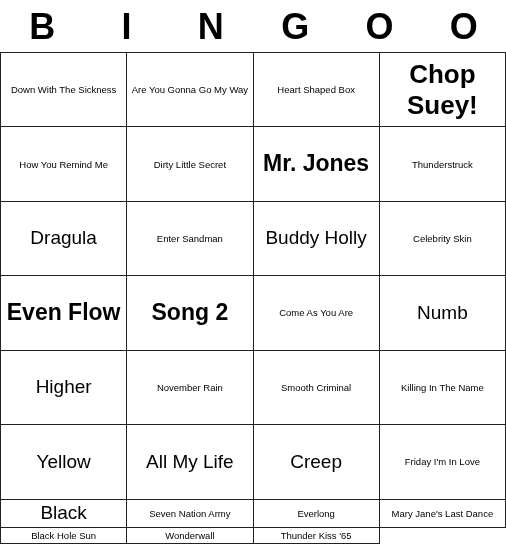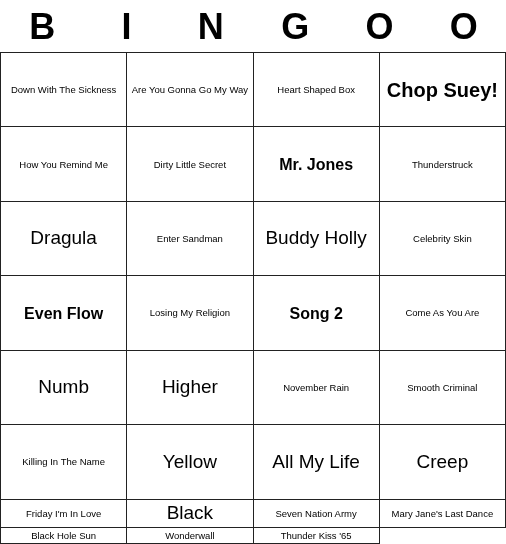--- a/index.html
+++ b/index.html
@@ -45,25 +45,25 @@
       padding: 2px 3px;
       line-height: 1.2;
     }
     .cell-small {
       font-size: 9.5px;
     }
     .cell-medium {
       font-size: 19px;
     }
     .cell-large {
-      font-size: 16px;
+      font-size: 23px;
       font-weight: bold;
     }
     .cell-xlarge {
-      font-size: 20px;
+      font-size: 26px;
       font-weight: bold;
     }
   </style>
 </head>
 <body>
 
 <div id="bingo-header">
 <span class="header-letter">B</span>
     <span class="header-letter">I</span>
     <span class="header-letter">N</span>
@@ -79,31 +79,31 @@
     <div class="cell cell-xlarge">Chop Suey!</div>
     <div class="cell cell-small">How You Remind Me</div>
     <div class="cell cell-small">Dirty Little Secret</div>
     <div class="cell cell-large">Mr. Jones</div>
     <div class="cell cell-small">Thunderstruck</div>
     <div class="cell cell-medium">Dragula</div>
     <div class="cell cell-small">Enter Sandman</div>
     <div class="cell cell-medium">Buddy Holly</div>
     <div class="cell cell-small">Celebrity Skin</div>
     <div class="cell cell-large">Even Flow</div>
-    <div class="cell cell-small">Losing My Religion</div>
     <div class="cell cell-large">Song 2</div>
     <div class="cell cell-small">Come As You Are</div>
     <div class="cell cell-medium">Numb</div>
     <div class="cell cell-medium">Higher</div>
     <div class="cell cell-small">November Rain</div>
     <div class="cell cell-small">Smooth Criminal</div>
     <div class="cell cell-small">Killing In The Name</div>
     <div class="cell cell-medium">Yellow</div>
     <div class="cell cell-medium">All My Life</div>
     <div class="cell cell-medium">Creep</div>
     <div class="cell cell-small">Friday I'm In Love</div>
     <div class="cell cell-medium">Black</div>
     <div class="cell cell-small">Seven Nation Army</div>
+    <div class="cell cell-small">Everlong</div>
     <div class="cell cell-small">Mary Jane's Last Dance</div>
     <div class="cell cell-small">Black Hole Sun</div>
     <div class="cell cell-small">Wonderwall</div>
     <div class="cell cell-small">Thunder Kiss '65</div>
   </div>
 
 </body></html>

